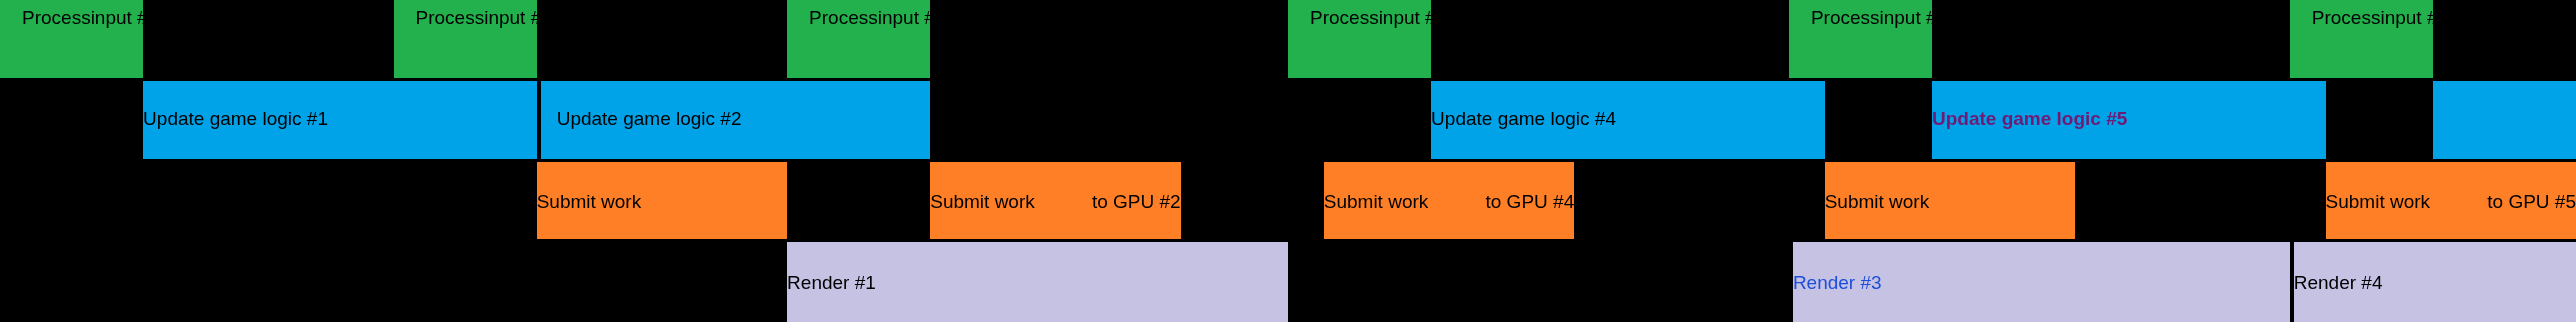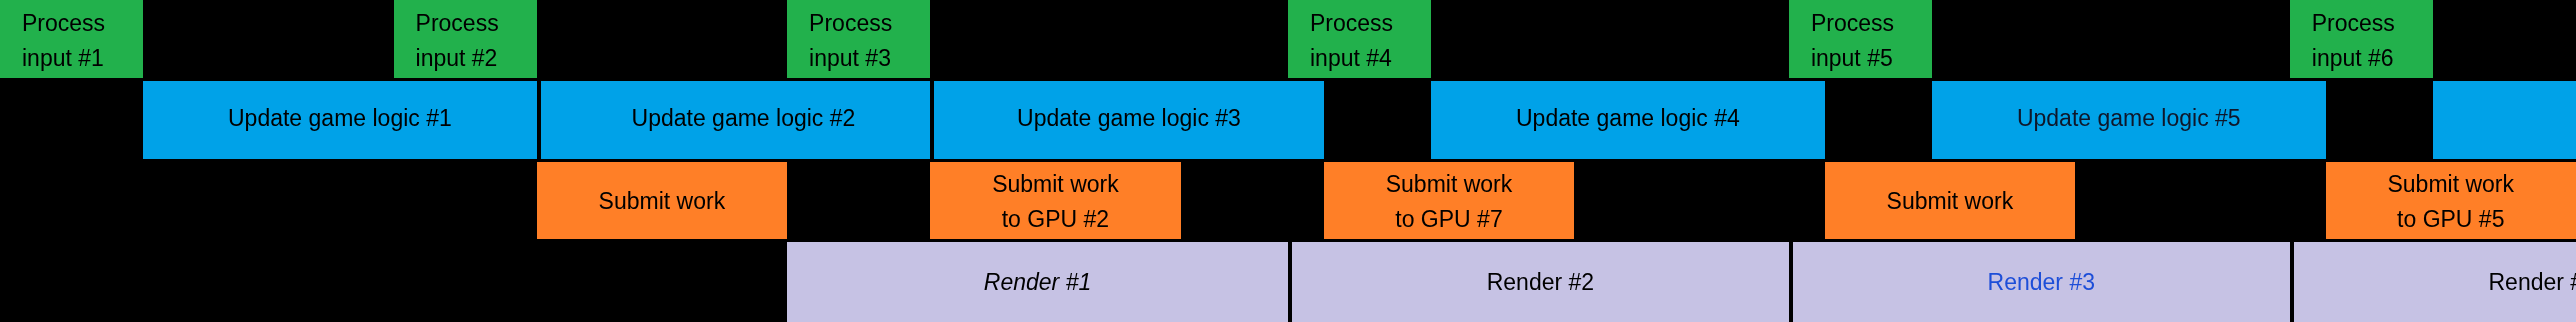--- a/index.html
+++ b/index.html
@@ -19,24 +19,23 @@
     left: 0;
     width: 100%;
     height: 81px;
   }
   .block {
     position: absolute;
     top: 0;
     height: 81px;
     box-sizing: border-box;
     display: flex;
-    flex-direction: column;
-    justify-content: center;
+    justify-content: space-between;
     align-items: center;
-    font-size: 23px;
+    font-size: 19px;
     line-height: 35px;
     white-space: nowrap;
     z-index: 1;
   }
   .block.align-left {
     align-items: flex-start;
     padding-left: 22px;
   }
   .block.divided {
     border-left: 4px solid #000000;
@@ -82,57 +81,51 @@
         <span class="line">input #6</span>
       </div>
     </div>
     <div class="row" style="top: 78px;">
       <div class="block" style="left: 5.55556%; width: 15.2778%; background: rgb(0, 162, 232); color: rgb(0, 0, 0);">
         <span class="line">Update game logic #1</span>
       </div>
       <div class="block divided" style="left: 20.8333%; width: 15.2778%; background: rgb(0, 162, 232); color: rgb(0, 0, 0); padding-left: 16px;">
         <span class="line">Update game logic #2</span>
       </div>
-      <div class="block divided" style="left: 36.1111%; width: 15.2778%; background: rgb(0, 162, 232); color: rgb(0, 0, 0);">
-        <span class="line">Update game logic #3</span>
-      </div>
       <div class="block" style="left: 55.5556%; width: 15.2778%; background: rgb(0, 162, 232); color: rgb(0, 0, 0);">
         <span class="line">Update game logic #4</span>
       </div>
-      <div class="block" style="left: 75%; width: 15.2778%; background: rgb(0, 162, 232); color: #0f172a;">
+      <div class="block" style="left: 75%; width: 15.2778%; background: rgb(0, 162, 232); color: #701a75; font-weight: bold;">
         <span class="line">Update game logic #5</span>
       </div>
       <div class="block" style="left: 94.4444%; width: 15.2778%; background: rgb(0, 162, 232); color: rgb(0, 0, 0);"></div>
     </div>
     <div class="row" style="top: 161px;">
       <div class="block" style="left: 20.8333%; width: 9.72222%; background: rgb(255, 127, 39); color: rgb(0, 0, 0);">
         <span class="line">Submit work</span>
       </div>
       <div class="block" style="left: 36.1111%; width: 9.72222%; background: rgb(255, 127, 39); color: rgb(0, 0, 0);">
         <span class="line">Submit work</span>
         <span class="line">to GPU #2</span>
       </div>
       <div class="block" style="left: 51.3889%; width: 9.72222%; background: rgb(255, 127, 39); color: rgb(0, 0, 0);">
         <span class="line">Submit work</span>
-        <span class="line">to GPU #7</span>
+        <span class="line">to GPU #4</span>
       </div>
       <div class="block" style="left: 70.8333%; width: 9.72222%; background: rgb(255, 127, 39); color: rgb(0, 0, 0);">
         <span class="line">Submit work</span>
       </div>
       <div class="block" style="left: 90.2778%; width: 9.72222%; background: rgb(255, 127, 39); color: rgb(0, 0, 0);">
         <span class="line">Submit work</span>
         <span class="line">to GPU #5</span>
       </div>
     </div>
     <div class="row" style="top: 242px;">
-      <div class="block" style="left: 30.5556%; width: 19.4444%; background: rgb(198, 194, 228); color: rgb(0, 0, 0); font-style: italic;">
+      <div class="block" style="left: 30.5556%; width: 19.4444%; background: rgb(198, 194, 228); color: rgb(0, 0, 0);">
         <span class="line">Render #1</span>
-      </div>
-      <div class="block divided" style="left: 50%; width: 19.4444%; background: rgb(198, 194, 228); color: rgb(0, 0, 0);">
-        <span class="line">Render #2</span>
       </div>
       <div class="block divided" style="left: 69.4444%; width: 19.4444%; background: rgb(198, 194, 228); color: #1d4ed8;">
         <span class="line">Render #3</span>
       </div>
       <div class="block divided" style="left: 88.8889%; width: 19.4444%; background: rgb(198, 194, 228); color: rgb(0, 0, 0);">
         <span class="line">Render #4</span>
       </div>
     </div>
     <div class="hline" style="top: 78px; background: rgb(0, 0, 0);"></div>
     <div class="hline" style="top: 159px; background: rgb(0, 0, 0);"></div>

